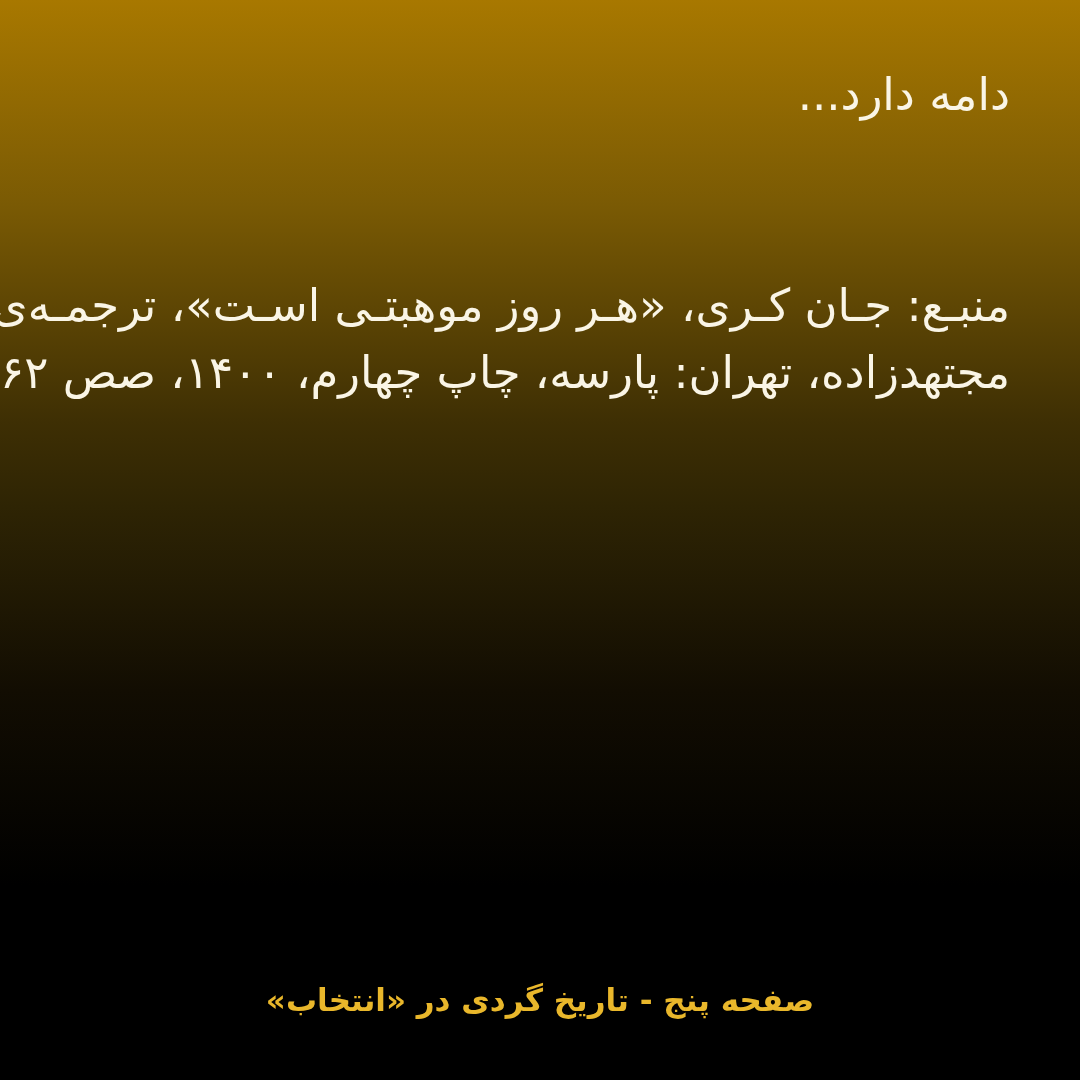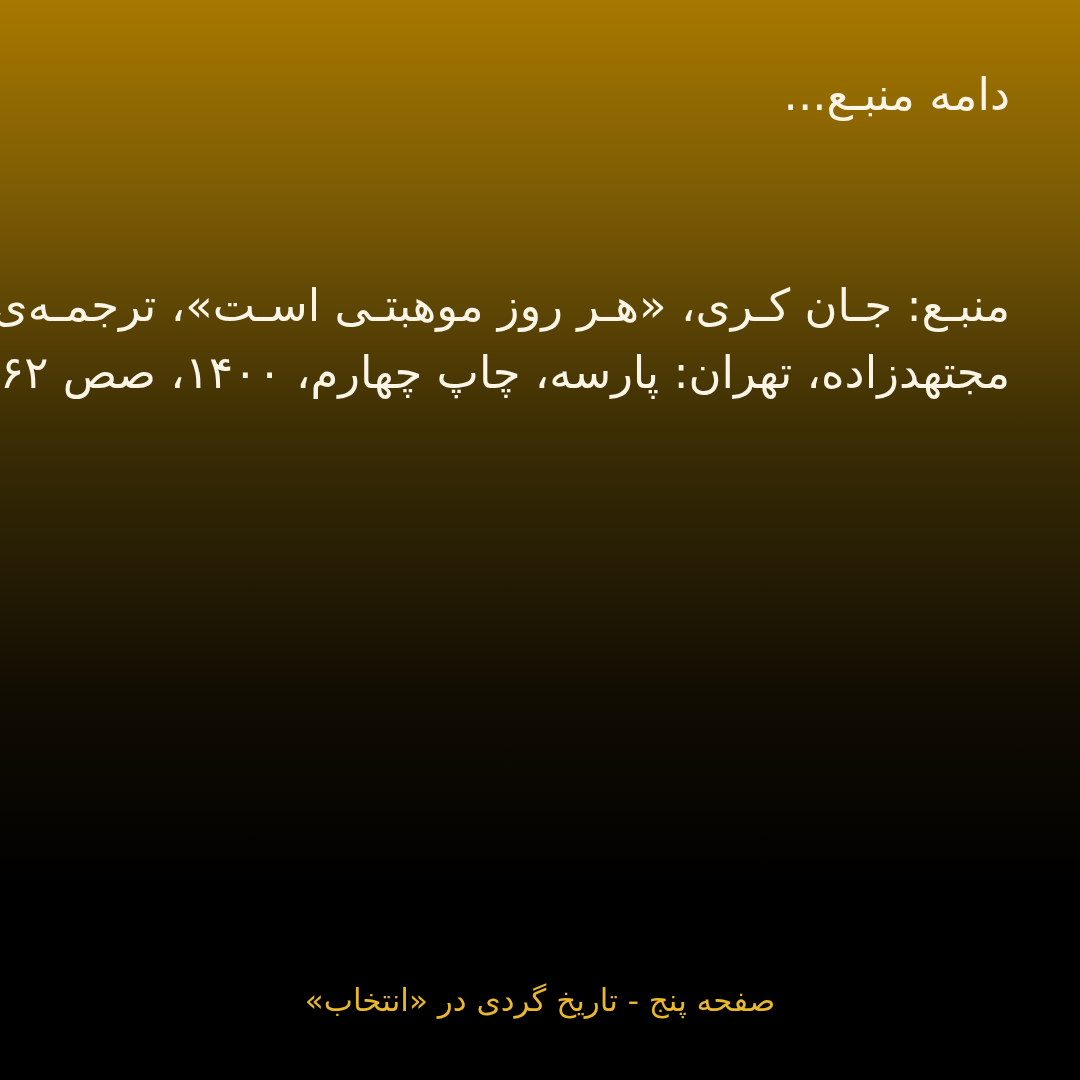--- a/index.html
+++ b/index.html
@@ -41,31 +41,31 @@
     display: block;
     white-space: nowrap;
   }
   .footer-caption {
     position: absolute;
     bottom: 62px;
     left: 0;
     right: 0;
     text-align: center;
     font-size: 31px;
-    font-weight: normal;
+    font-weight: bold;
     color: var(--footer-text, #e9b72b);
     white-space: nowrap;
   }
 </style>
 </head>
 <body>
 
 <div class="canvas" style="background: linear-gradient(rgb(168, 120, 0) 0%, rgb(122, 90, 4) 19%, rgb(62, 47, 4) 39%, rgb(46, 36, 4) 47%, rgb(18, 13, 2) 64%, rgb(0, 0, 0) 82%, rgb(0, 0, 0) 100%);">
 
-  <div class="continued">دامه منبـع...</div>
+  <div class="continued">دامه دارد...</div>
 
   <div class="citation">
     <span class="line">منبـع: جـان کـری، «هـر روز موهبتـی اسـت»، ترجمـه‌ی علـی</span>
     <span class="line">مجتهدزاده، تهران: پارسه، چاپ چهارم، ۱۴۰۰، صص ۲۶۲-۲۶۳.</span>
   </div>
 
   <div class="footer-caption">صفحه پنج - تاریخ گردی در «انتخاب»</div>
 
 </div>
 

